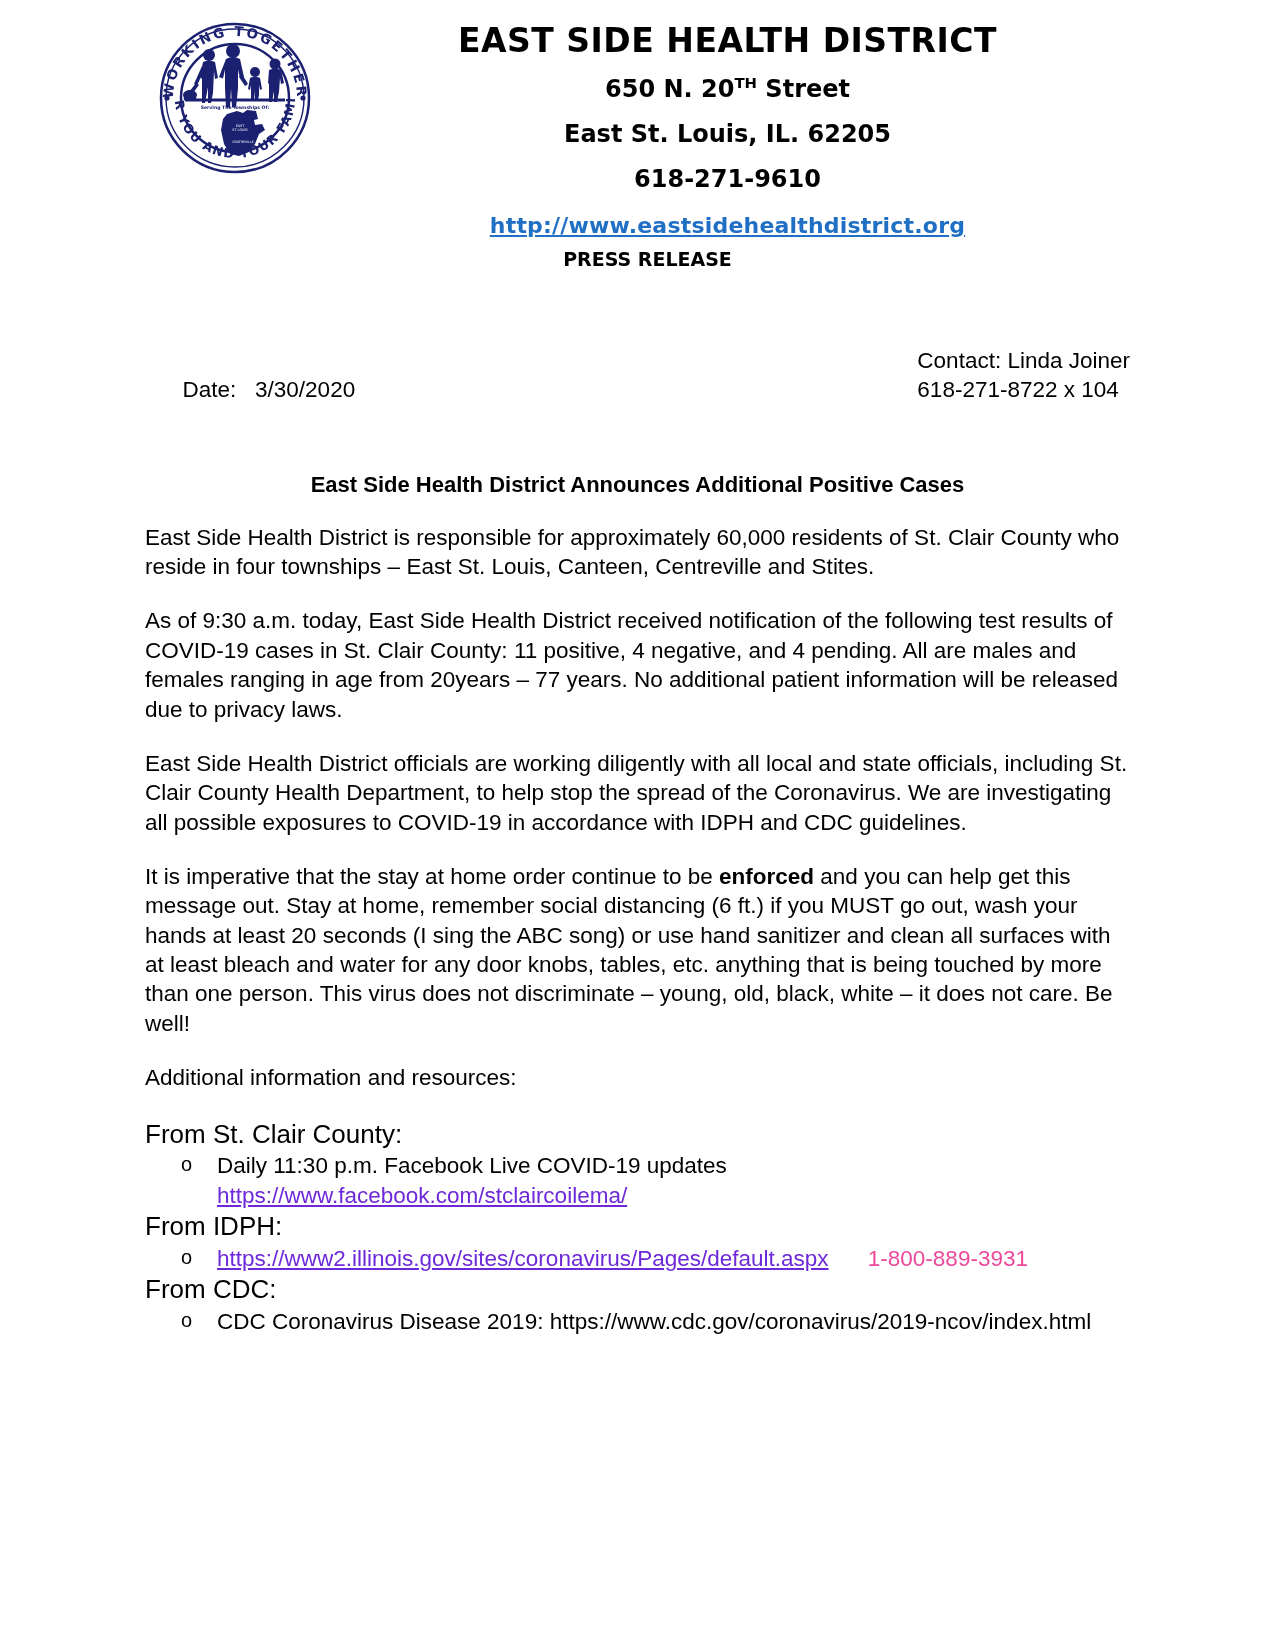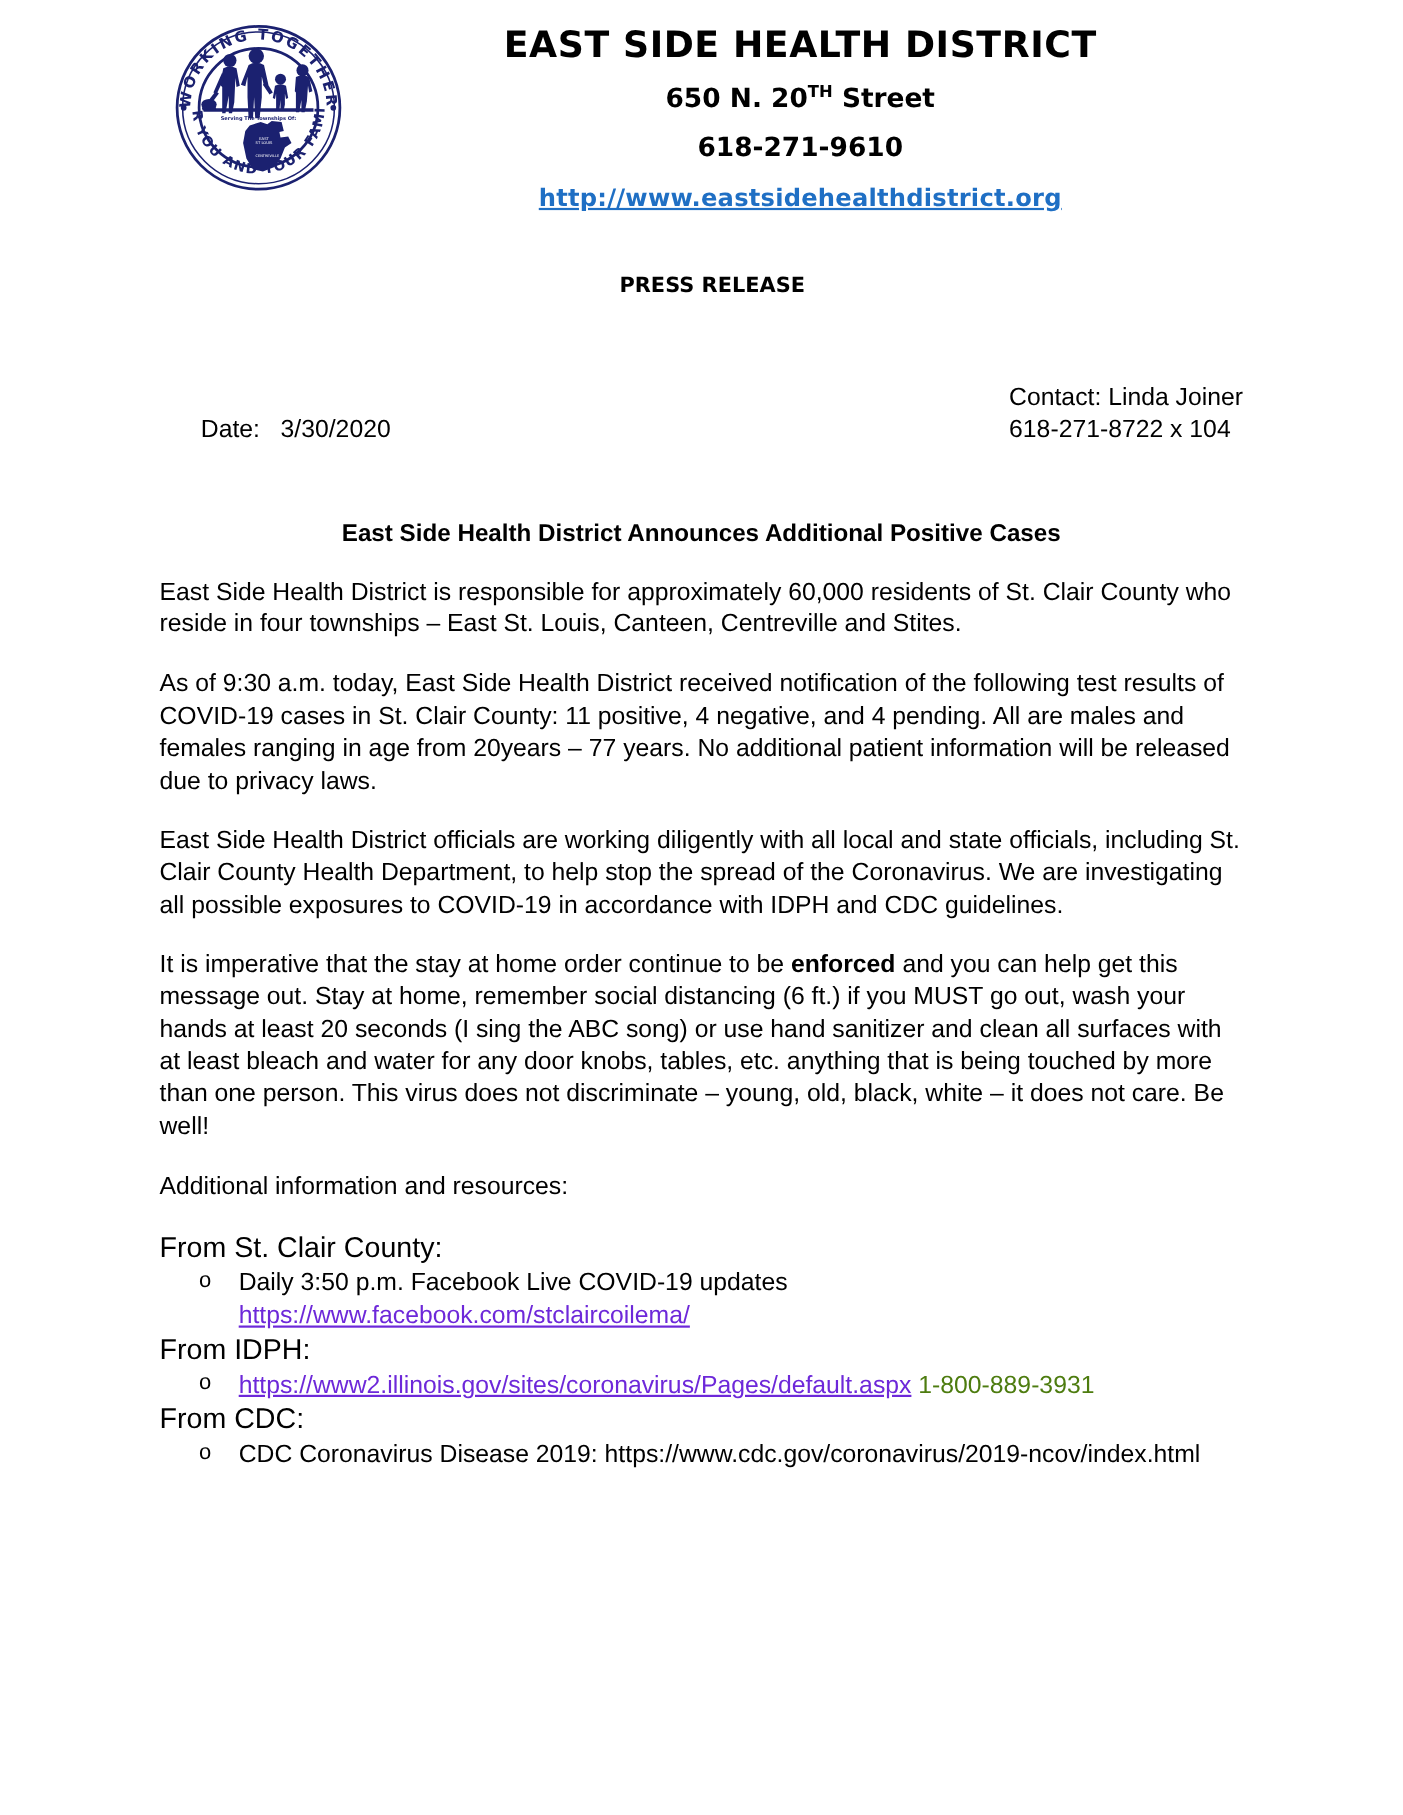--- a/index.html
+++ b/index.html
@@ -140,21 +140,21 @@
   ul.res-list li .marker {
     position: absolute;
     left: -36px;
     top: 0;
     font-size: 20px;
   }
   a.link {
     color: #6d28d9;
     text-decoration: underline;
   }
-  .plain { color: #4d7c0f; }
+  .plain { color: #ec4899; margin-left: 33px; }
   .nowrap { white-space: nowrap; }
   .sub-line { display: block; }
 </style>
 </head>
 <body>
 
 <div class="page">
 
   <div class="letterhead">
 
@@ -206,20 +206,21 @@
         </g>
         <text x="95" y="119" font-family="'DejaVu Sans', sans-serif" font-size="3.4" fill="#ffffff" text-anchor="middle">EAST</text>
         <text x="95" y="123" font-family="'DejaVu Sans', sans-serif" font-size="3.4" fill="#ffffff" text-anchor="middle">ST LOUIS</text>
         <text x="98" y="135" font-family="'DejaVu Sans', sans-serif" font-size="3.2" fill="#ffffff" text-anchor="middle">CENTREVILLE</text>
       </svg>
     </div>
 
     <div class="masthead">
       <div class="org-name">EAST SIDE HEALTH DISTRICT</div>
       <div class="addr-line"><span>650 N. 20</span><sup>TH</sup><span> Street</span></div>
+      <div class="addr-line">East St. Louis, IL. 62205</div>
       <div class="addr-line">618-271-9610</div>
       <a class="site-link" href="#">http://www.eastsidehealthdistrict.org</a>
     </div>
   </div>
 
   <div class="press-release">PRESS RELEASE</div>
 
   <div class="meta-row">
     <div class="meta-left">
       <span>Date:</span>&nbsp;&nbsp; <span>3/30/2020</span>
@@ -239,21 +240,21 @@
   <p class="body">East Side Health District officials are working diligently with all local and state officials, including St. Clair County Health Department, to help stop the spread of the Coronavirus.  We are investigating all possible exposures to COVID-19 in accordance with IDPH and CDC guidelines.</p>
 
   <p class="body"><span>It is imperative that the stay at home order continue to be </span><b>enforced</b><span> and you can help get this message out.  Stay at home, remember social distancing (6 ft.) if you MUST go out, wash your hands at least 20 seconds (I sing the ABC song) or use hand sanitizer and clean all surfaces with at least bleach and water for any door knobs, tables, etc. anything that is being touched by more than one person. This virus does not discriminate – young, old, black, white – it does not care.  Be well!</span></p>
 
   <p class="body">Additional information and resources:</p>
 
   <div class="res-head">From St. Clair County:</div>
   <ul class="res-list">
     <li>
       <span class="marker">o</span>
-      <span>Daily 3:50 p.m. Facebook Live COVID-19 updates</span>
+      <span>Daily 11:30 p.m. Facebook Live COVID-19 updates</span>
       <a class="link sub-line" href="#">https://www.facebook.com/stclaircoilema/</a>
     </li>
   </ul>
 
   <div class="res-head packed">From IDPH:</div>
   <ul class="res-list">
     <li>
       <span class="marker">o</span>
       <a class="link" href="#">https://www2.illinois.gov/sites/coronavirus/Pages/default.aspx</a>
       <span class="plain nowrap">1-800-889-3931</span>

